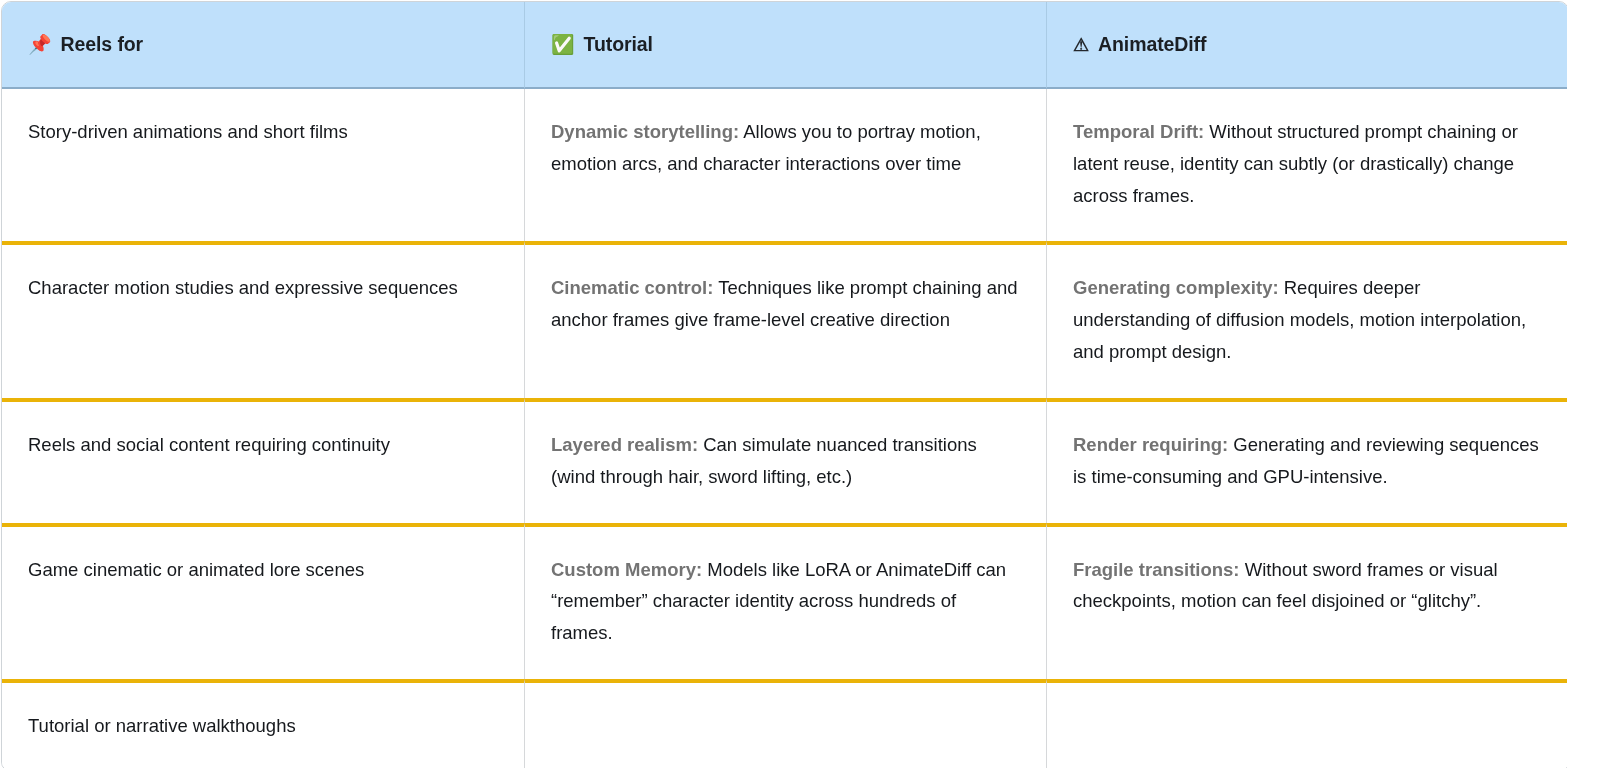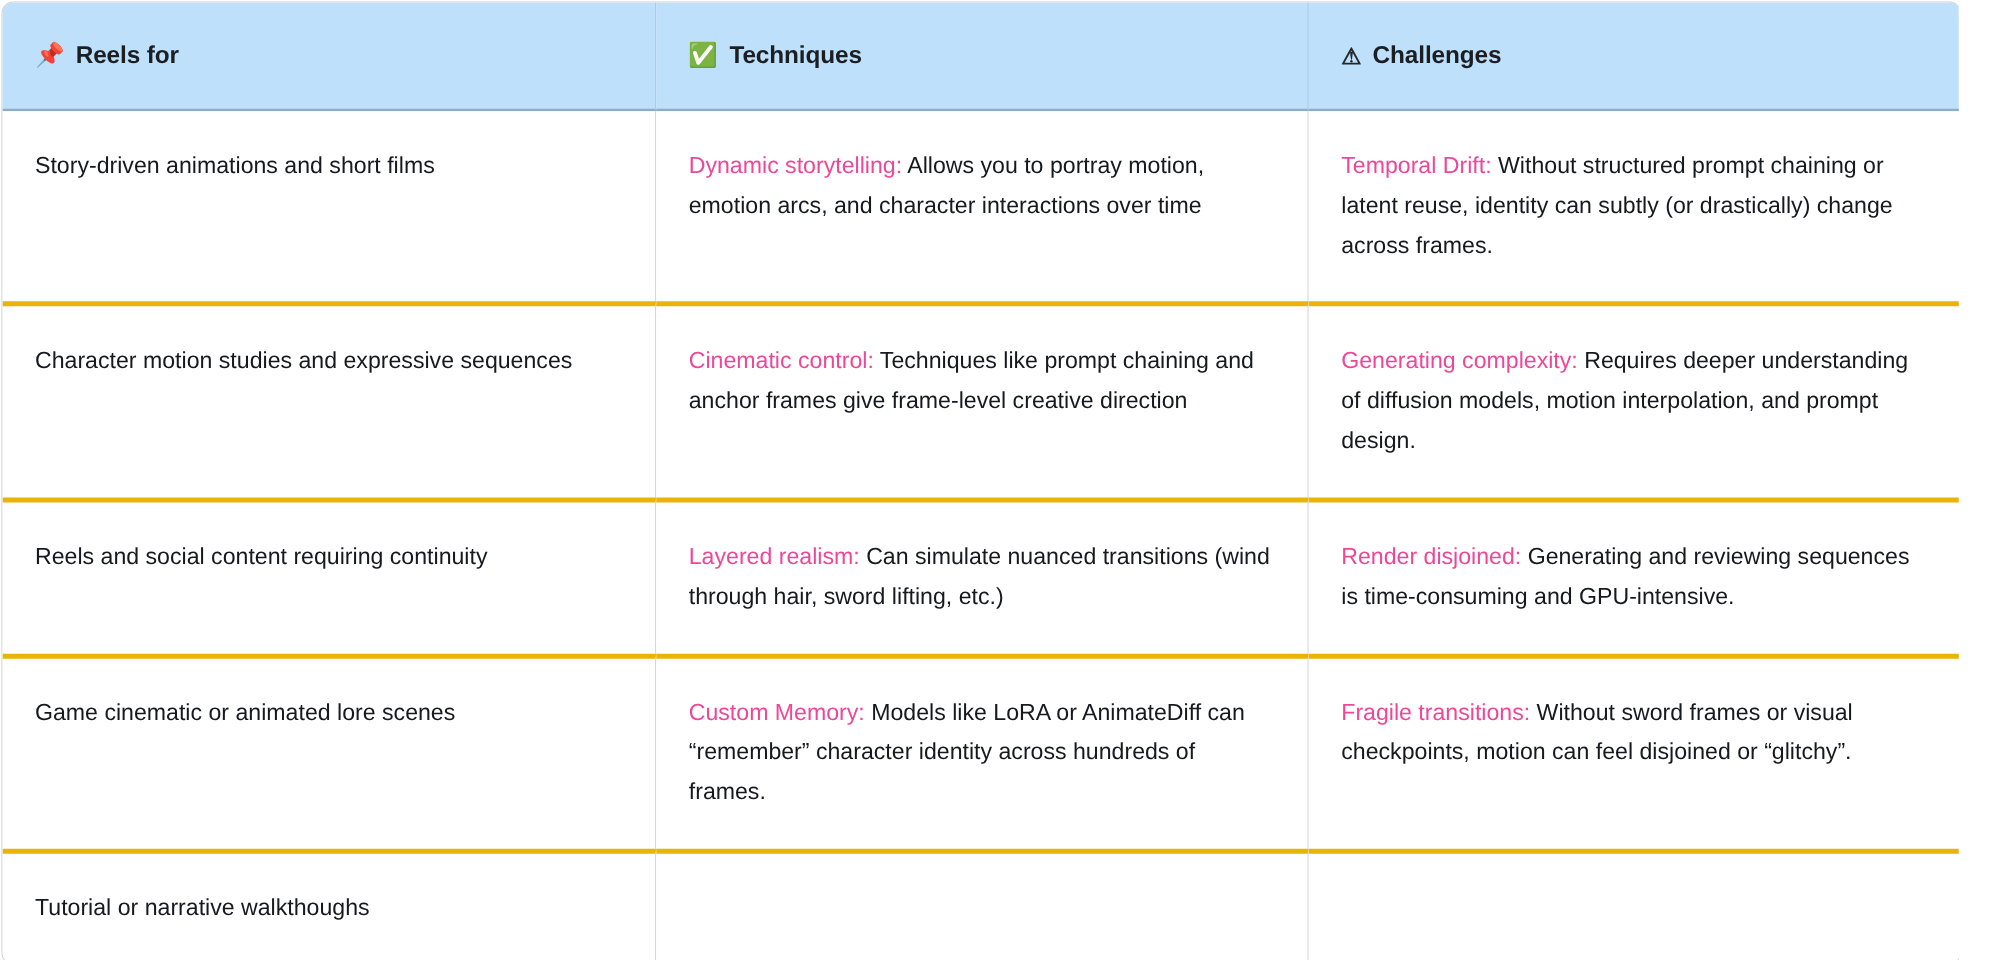--- a/index.html
+++ b/index.html
@@ -83,22 +83,22 @@
   }
   tbody td:last-child { border-right: none; }
   tbody tr:first-child td { border-top: none; }
 
   tbody td.col-best {
     line-height: 1.70;
     margin-top: 31px;
   }
 
   td .lead {
-    font-weight: normal;
-    color: #ec4899;
+    font-weight: bold;
+    color: #737373;
   }
 
   .cell-empty { min-height: 14px; }
 </style>
 </head>
 <body>
 
 <div class="table-wrap">
   <table class="comparison">
     <colgroup>
@@ -110,27 +110,27 @@
       <tr>
         <th>
           <span class="hdr-inner">
             <span class="hdr-emoji">📌</span>
             <span>Reels for</span>
           </span>
         </th>
         <th>
           <span class="hdr-inner">
             <span class="hdr-emoji">✅</span>
-            <span>Techniques</span>
+            <span>Tutorial</span>
           </span>
         </th>
         <th>
           <span class="hdr-inner">
             <span class="hdr-warn">⚠</span>
-            <span>Challenges</span>
+            <span>AnimateDiff</span>
           </span>
         </th>
       </tr>
     </thead>
     <tbody>
 
       <tr>
         <td class="col-best">Story-driven animations and short films</td>
         <td><span class="lead">Dynamic storytelling:</span><span> Allows you to portray motion, emotion arcs, and character interactions over time</span></td>
         <td><span class="lead">Temporal Drift:</span><span> Without structured prompt chaining or latent reuse, identity can subtly (or drastically) change across frames.</span></td>
@@ -138,21 +138,21 @@
 
       <tr>
         <td class="col-best">Character motion studies and expressive sequences</td>
         <td><span class="lead">Cinematic control:</span><span> Techniques like prompt chaining and anchor frames give frame-level creative direction</span></td>
         <td><span class="lead">Generating complexity:</span><span> Requires deeper understanding of diffusion models, motion interpolation, and prompt design.</span></td>
       </tr>
 
       <tr>
         <td class="col-best">Reels and social content requiring continuity</td>
         <td><span class="lead">Layered realism:</span><span> Can simulate nuanced transitions (wind through hair, sword lifting, etc.)</span></td>
-        <td><span class="lead">Render disjoined:</span><span> Generating and reviewing sequences is time-consuming and GPU-intensive.</span></td>
+        <td><span class="lead">Render requiring:</span><span> Generating and reviewing sequences is time-consuming and GPU-intensive.</span></td>
       </tr>
 
       <tr>
         <td class="col-best">Game cinematic or animated lore scenes</td>
         <td><span class="lead">Custom Memory:</span><span> Models like LoRA or AnimateDiff can “remember” character identity across hundreds of frames.</span></td>
         <td><span class="lead">Fragile transitions:</span><span> Without sword frames or visual checkpoints, motion can feel disjoined or “glitchy”.</span></td>
       </tr>
 
       <tr>
         <td class="col-best">Tutorial or narrative walkthoughs</td>

